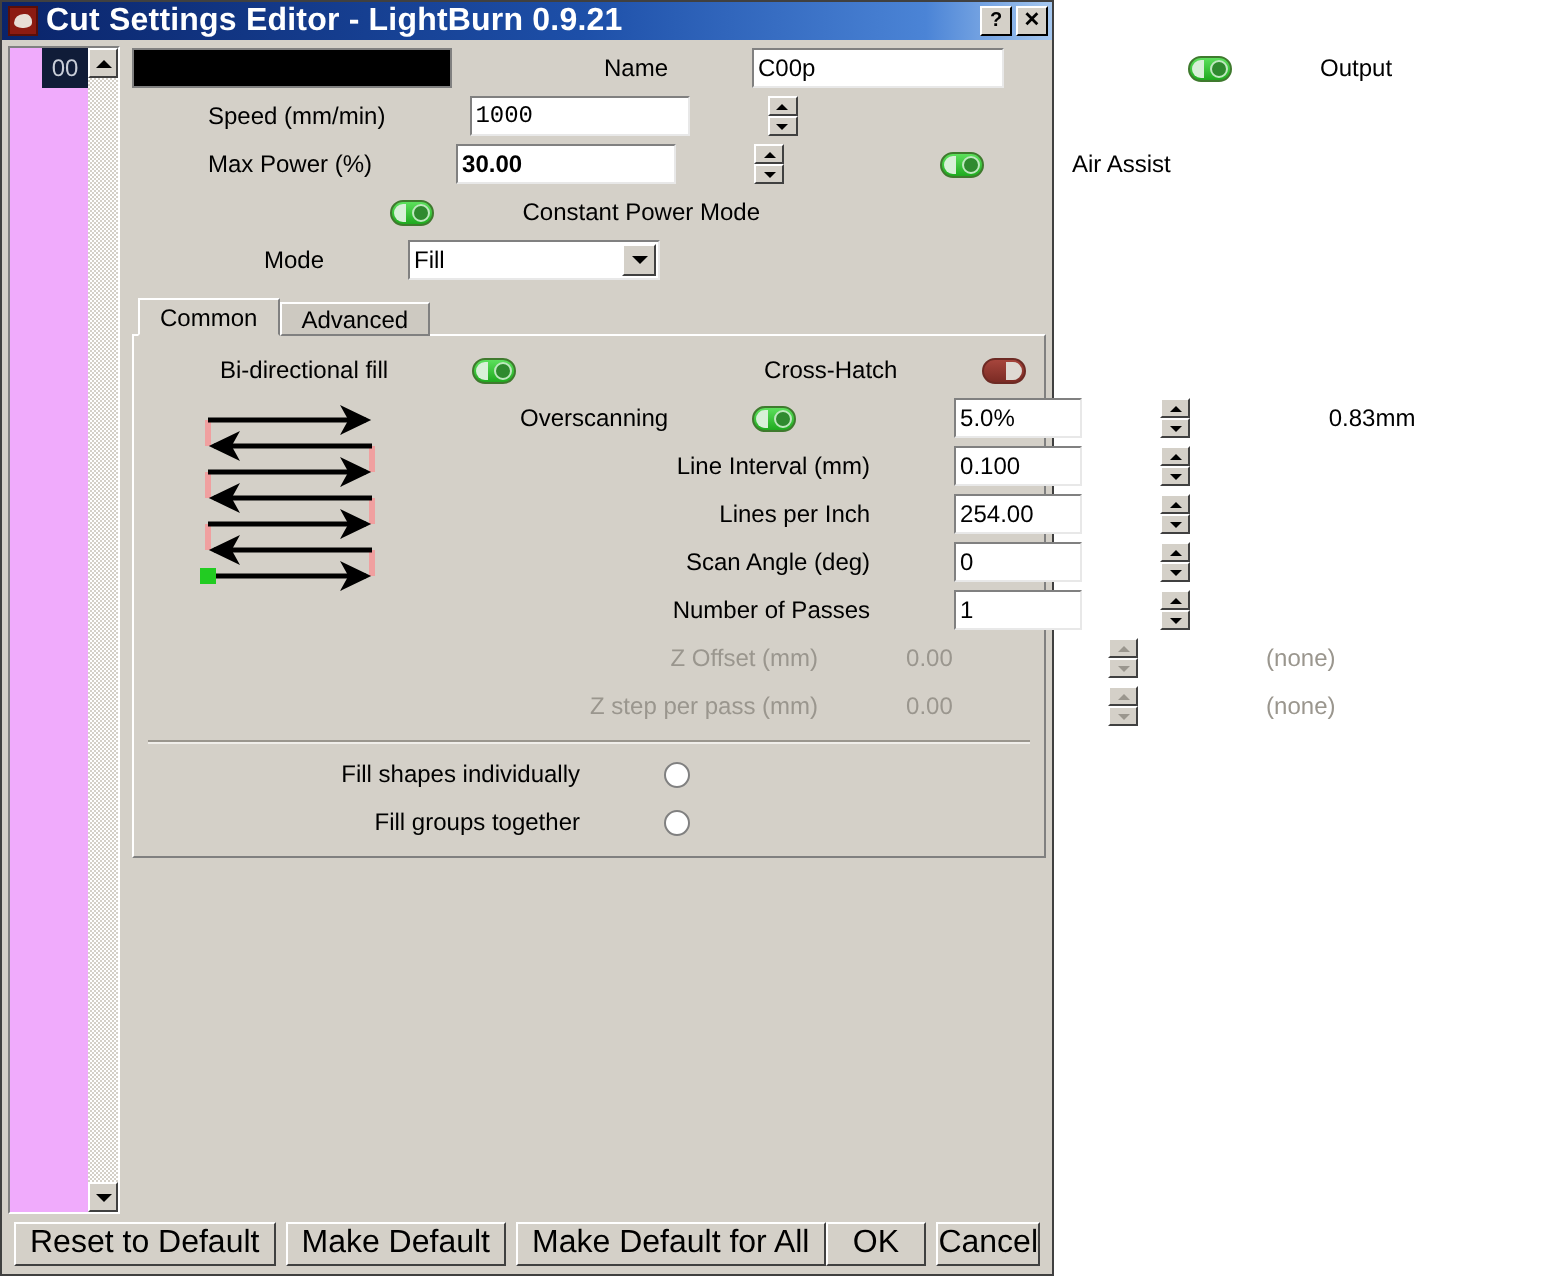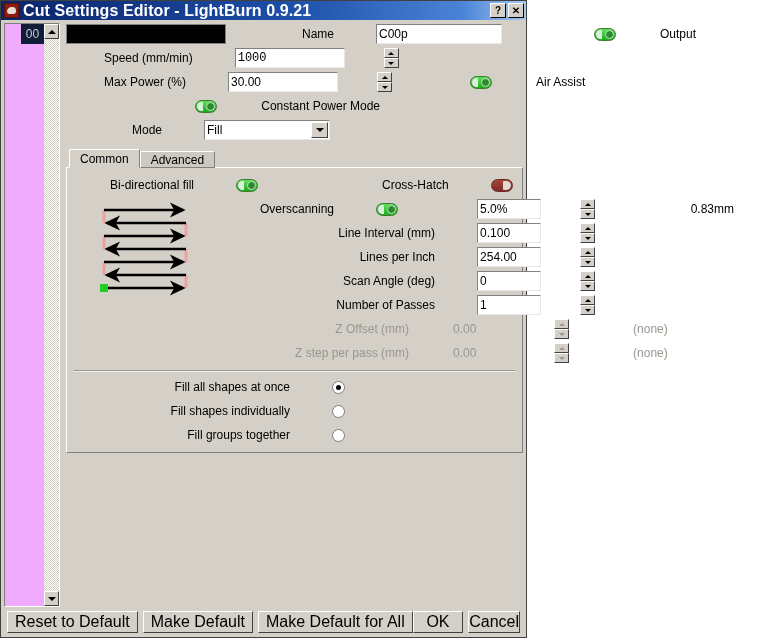--- a/index.html
+++ b/index.html
@@ -456,21 +456,21 @@
           <div>
               <div class="t-dn"></div>
             </div>
         </div>
         <div style="flex:0 0 155px;"></div>
       </div>
 
       <div class="row">
         <div class="spacer"></div>
         <div class="lbl">Max Power (%)</div>
-        <div class="txt" style="flex:0 0 110px;">30.00</div>
+        <div class="txt" style="flex:0 0 110px;font-weight:bold;">30.00</div>
         <div class="spin">
           <div>
               <div class="t-up"></div>
             </div>
           <div>
               <div class="t-dn"></div>
             </div>
         </div>
         <div style="flex:0 0 2px;"></div>
         <div class="toggle"></div>
@@ -557,21 +557,21 @@
                 <div style="flex:0 0 3px;"></div>
                 <div class="txt" style="flex:0 0 64px;">5.0%</div>
                 <div class="spin">
                   <div>
                       <div class="t-up"></div>
                     </div>
                   <div>
                       <div class="t-dn"></div>
                     </div>
                 </div>
-                <div class="lbl" style="text-align:right;padding-left:5px;padding-right:0;flex:0 0 96px;">0.83mm</div>
+                <div class="lbl" style="text-align:center;padding-left:5px;padding-right:0;flex:0 0 96px;">0.83mm</div>
               </div>
 
               <div class="row">
                 <div class="spacer"></div>
                 <div class="lbl">Line Interval (mm)</div>
                 <div class="txt" style="flex:0 0 64px;">0.100</div>
                 <div class="spin">
                   <div>
                       <div class="t-up"></div>
                     </div>
@@ -656,26 +656,20 @@
                 </div>
                 <div class="lbl dim" style="text-align:left;padding-left:26px;padding-right:0;flex:0 0 101px;">(none)</div>
               </div>
 
             </div>
           </div>
 
           <div class="hsep"></div>
 
           <div>
-            <div class="row">
-              <div class="spacer"></div>
-              <div class="lbl">Fill all shapes at once</div>
-              <div class="radio sel"></div>
-              <div style="flex:0 0 134px;"></div>
-            </div>
             <div class="row">
               <div class="spacer"></div>
               <div class="lbl">Fill shapes individually</div>
               <div class="radio"></div>
               <div style="flex:0 0 134px;"></div>
             </div>
             <div class="row">
               <div class="spacer"></div>
               <div class="lbl">Fill groups together</div>
               <div class="radio"></div>

